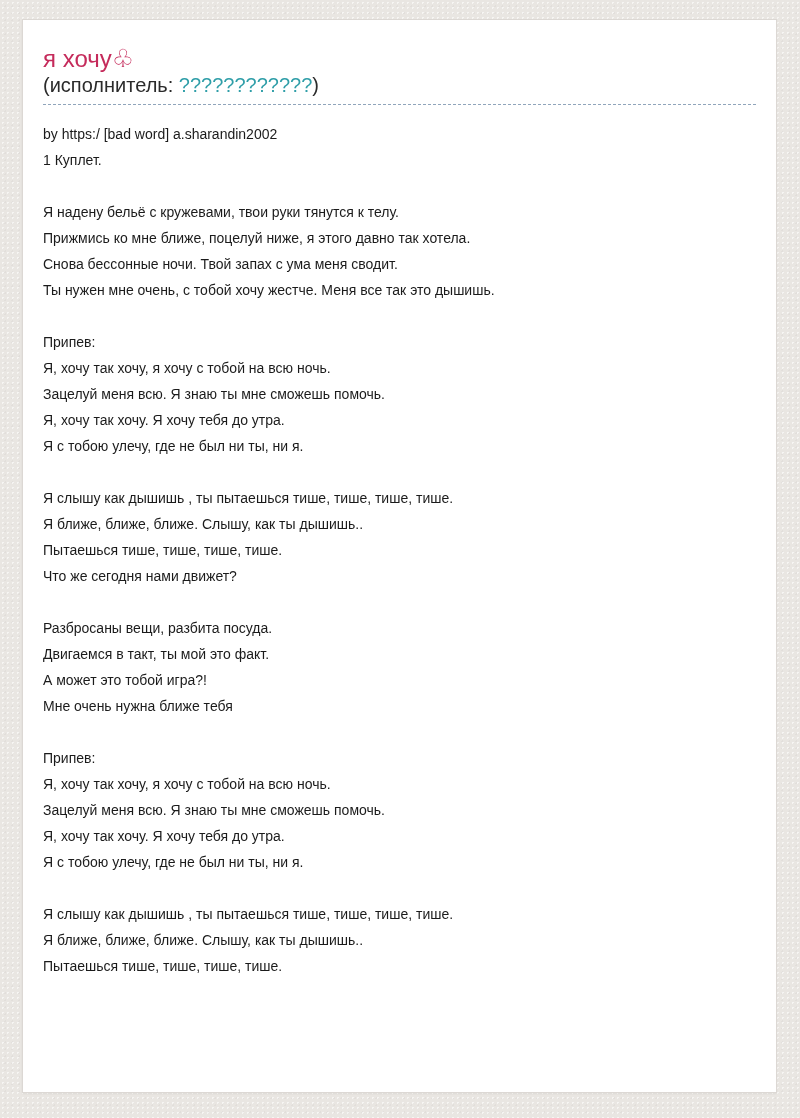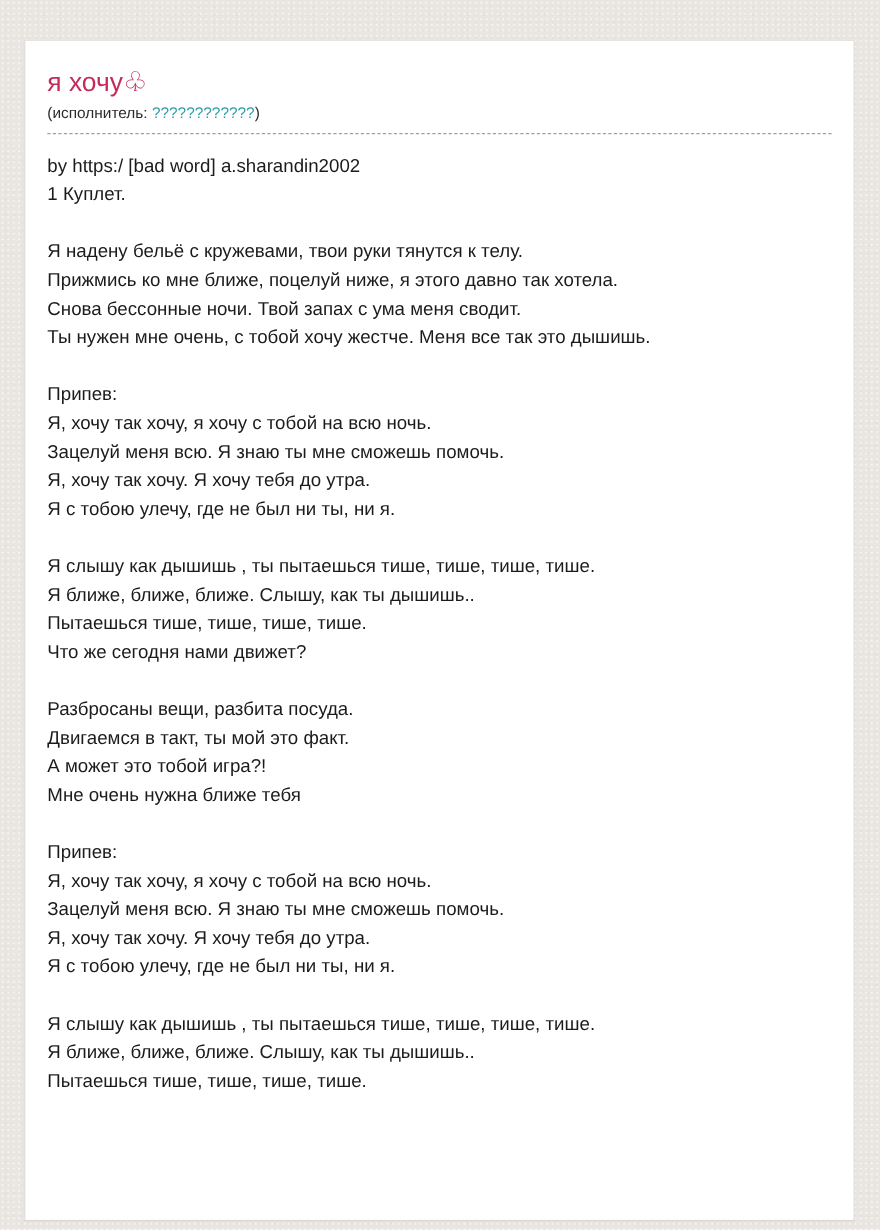--- a/index.html
+++ b/index.html
@@ -15,21 +15,21 @@
     background-image:
       radial-gradient(rgba(255,255,255,0.6) 1px, transparent 1px),
       radial-gradient(rgba(120,110,100,0.06) 1px, transparent 1px);
     background-size: 5px 5px, 7px 7px;
     background-position: 0 0, 2px 3px;
     overflow: hidden;
   }
   .card {
     position: absolute;
     left: 22px;
-    top: 36px;
+    top: 19px;
     width: 755px;
     height: 1074px;
     background: #ffffff;
     border: 1px solid #dcd8d4;
     box-shadow: 0 1px 2px rgba(0,0,0,0.05);
     box-sizing: border-box;
   }
   .content {
     padding: 24px 20px 0 20px;
   }
@@ -39,34 +39,34 @@
     line-height: 28px;
     font-weight: normal;
     color: #c52b5b;
   }
   .club-icon {
     font-size: 25px;
     color: #c52b5b;
   }
   .artist-line {
     margin-top: 2px;
-    font-size: 14px;
+    font-size: 20px;
     line-height: 20px;
     color: #2b2b2b;
     padding-bottom: 9px;
     border-bottom: 1px dashed #90a5bb;
   }
   .artist-link {
     color: #2f9ea8;
     text-decoration: none;
     cursor: pointer;
   }
   .lyrics {
     margin-top: 16px;
-    font-size: 17px;
+    font-size: 14px;
     line-height: 26px;
     color: #1b1b1b;
   }
   .lyric-line {
     min-height: 26px;
     white-space: pre-wrap;
   }
 </style>
 </head>
 <body>

